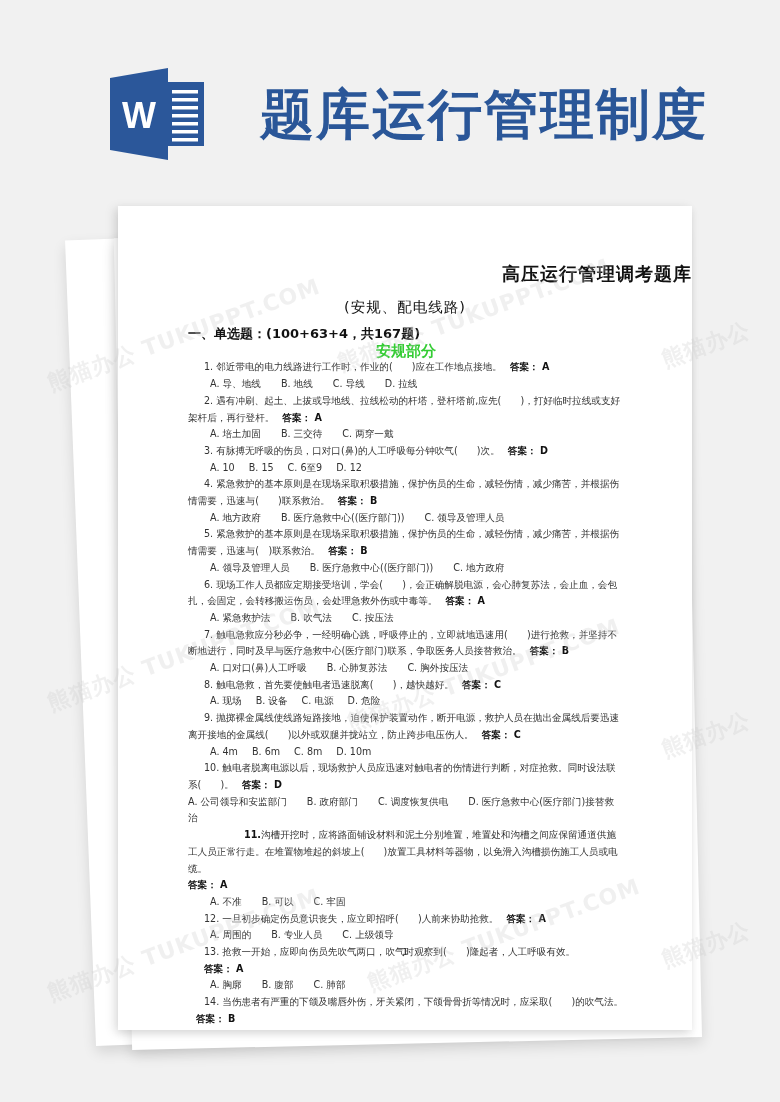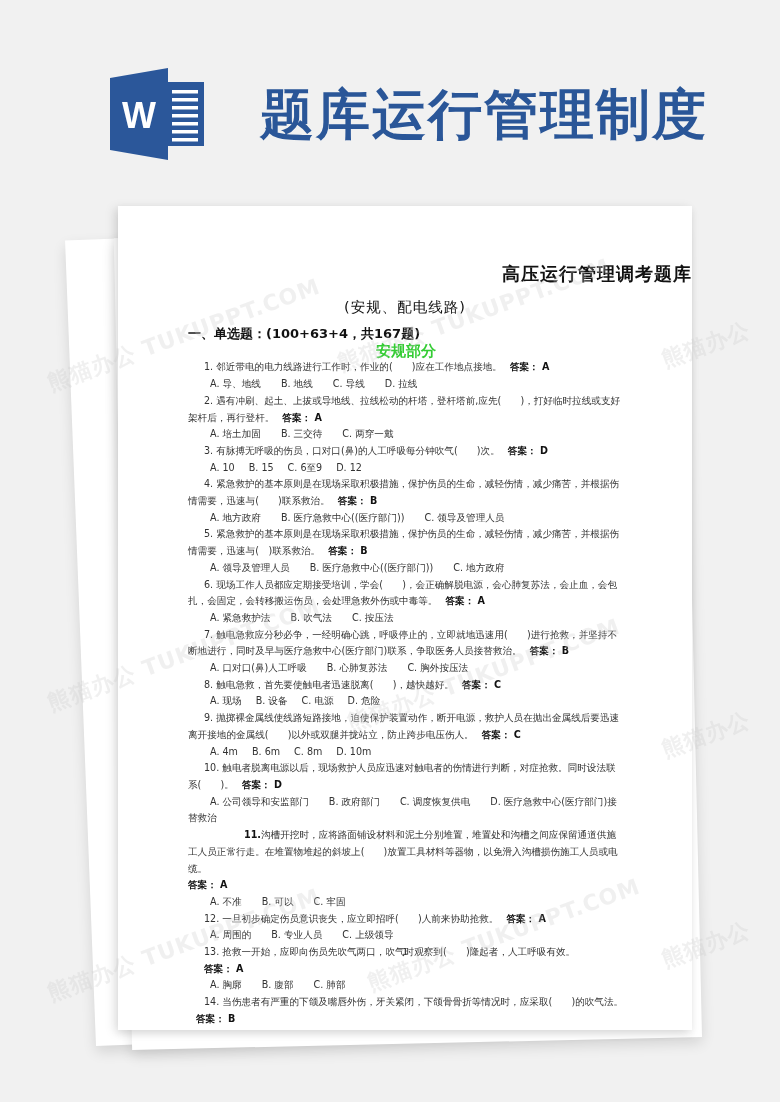--- a/index.html
+++ b/index.html
@@ -78,21 +78,21 @@
     <p class="q"><span>7. 触电急救应分秒必争，一经明确心跳，呼吸停止的，立即就地迅速用(　　)进行抢救，并坚持不断地进行，同时及早与医疗急救中心(医疗部门)联系，争取医务人员接替救治。</span><span class="ans">答案： B</span></p>
     <p class="opts"><span>A. 口对口(鼻)人工呼吸</span><span>B. 心肺复苏法</span><span>C. 胸外按压法</span></p>
 
     <p class="q"><span>8. 触电急救，首先要使触电者迅速脱离(　　)，越快越好。</span><span class="ans">答案： C</span></p>
     <p class="opts tight"><span>A. 现场</span><span>B. 设备</span><span>C. 电源</span><span>D. 危险</span></p>
 
     <p class="q"><span>9. 抛掷裸金属线使线路短路接地，迫使保护装置动作，断开电源，救护人员在抛出金属线后要迅速离开接地的金属线(　　)以外或双腿并拢站立，防止跨步电压伤人。</span><span class="ans">答案： C</span></p>
     <p class="opts tight"><span>A. 4m</span><span>B. 6m</span><span>C. 8m</span><span>D. 10m</span></p>
 
     <p class="q"><span>10. 触电者脱离电源以后，现场救护人员应迅速对触电者的伤情进行判断，对症抢救。同时设法联系(　　)。</span><span class="ans">答案： D</span></p>
-    <p class="opts" style="white-space:normal;text-indent:0;padding-left:0;"><span style="margin-left:22px">A. 公司领导和安监部门</span><span>B. 政府部门</span><span>C. 调度恢复供电</span><span>D. 医疗急救中心(医疗部门)接替救治</span></p>
+    <p class="opts" style="white-space:normal;text-indent:0;padding-left:0;"><span style="">A. 公司领导和安监部门</span><span>B. 政府部门</span><span>C. 调度恢复供电</span><span>D. 医疗急救中心(医疗部门)接替救治</span></p>
 
     <p class="q"><span class="qnum-bold">11.</span><span>沟槽开挖时，应将路面铺设材料和泥土分别堆置，堆置处和沟槽之间应保留通道供施工人员正常行走。在堆置物堆起的斜坡上(　　)放置工具材料等器物，以免滑入沟槽损伤施工人员或电缆。</span></p>
     <div class="ans-block">答案： A</div>
     <p class="opts"><span>A. 不准</span><span>B. 可以</span><span>C. 牢固</span></p>
 
     <p class="q"><span>12. 一旦初步确定伤员意识丧失，应立即招呼(　　)人前来协助抢救。</span><span class="ans">答案： A</span></p>
     <p class="opts"><span>A. 周围的</span><span>B. 专业人员</span><span>C. 上级领导</span></p>
 
     <p class="q"><span>13. 抢救一开始，应即向伤员先吹气两口，吹气时观察到(　　)隆起者，人工呼吸有效。</span></p>
     <div class="ans-block" style="padding-left:16px">答案： A</div>

